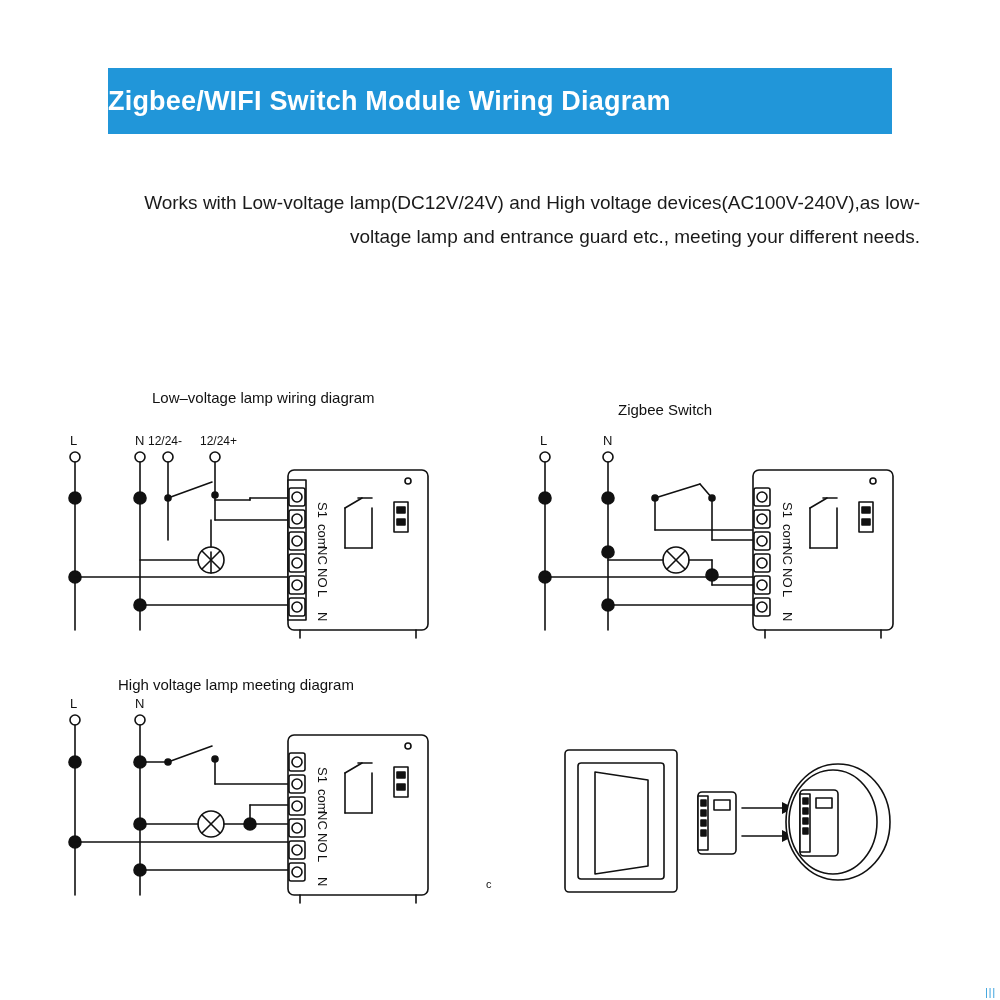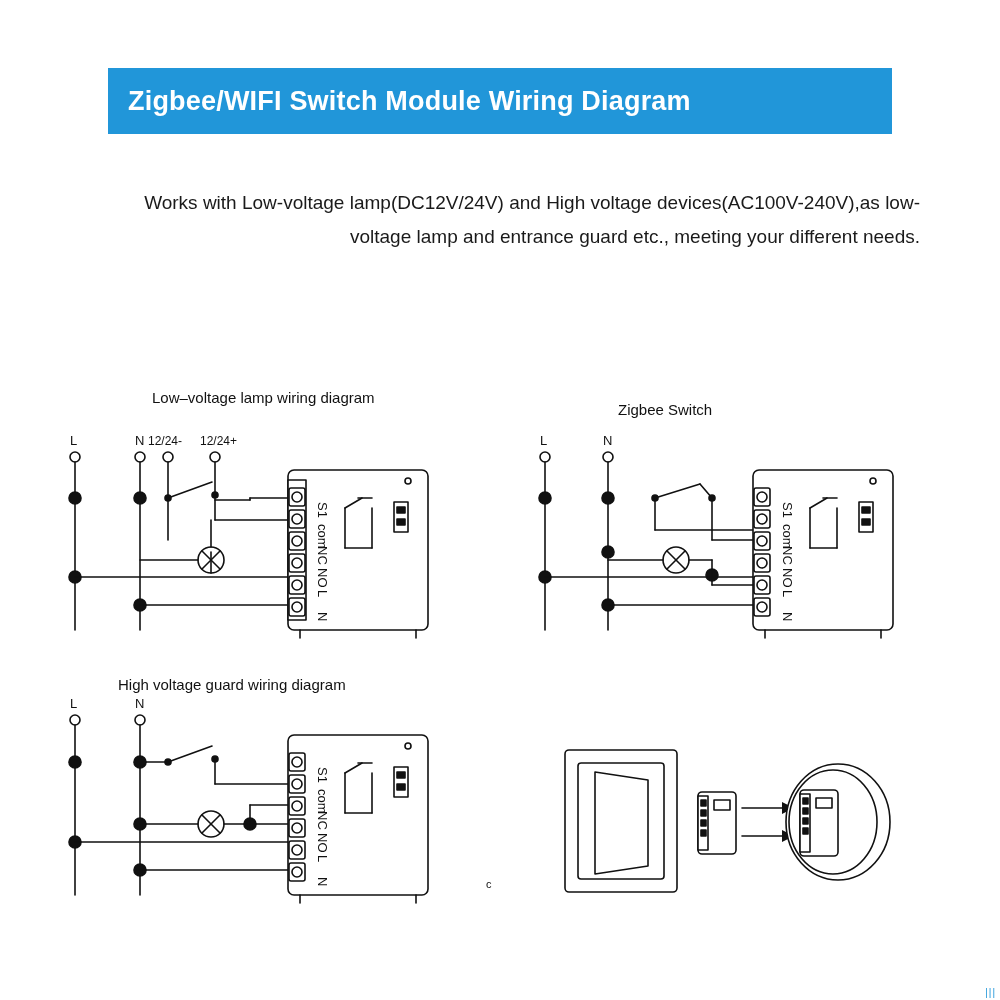--- a/index.html
+++ b/index.html
@@ -19,21 +19,20 @@
   
   .header-bar {
     position: absolute;
     left: 108px;
     top: 68px;
     width: 784px;
     height: 66px;
     background: #2196d9;
     display: flex;
     align-items: center;
-    padding-left: 20px;
     box-sizing: border-box;
   }
   .header-bar .title {
     color: #ffffff;
     font-size: 27px;
     font-weight: bold;
     letter-spacing: 0.2px;
     white-space: nowrap;
   }
 
@@ -83,21 +82,21 @@
 <body>
 
 <div class="header-bar">
   <div class="title">Zigbee/WIFI Switch Module Wiring Diagram</div>
 </div>
 
 <div class="intro">Works with Low-voltage lamp(DC12V/24V) and High voltage devices(AC100V-240V),as low-voltage lamp and entrance guard etc., meeting your different needs.</div>
 
 <div class="caption cap-lowvolt">Low–voltage lamp wiring diagram</div>
 <div class="caption cap-double">Zigbee Switch</div>
-<div class="caption cap-highvolt">High voltage guard wiring diagram</div>
+<div class="caption cap-highvolt">High voltage lamp meeting diagram</div>
 
 <div class="diagram-area">
 <svg class="wiring" width="1000" height="620" viewBox="0 0 1000 620" xmlns="http://www.w3.org/2000/svg">
   <g fill="none" stroke="#111111" stroke-width="1.6" stroke-linecap="round" stroke-linejoin="round">
 
     <g>
 
       <circle cx="75" cy="77" r="5" fill="#ffffff"></circle>
       <circle cx="140" cy="77" r="5" fill="#ffffff"></circle>
       <circle cx="168" cy="77" r="5" fill="#ffffff"></circle>

